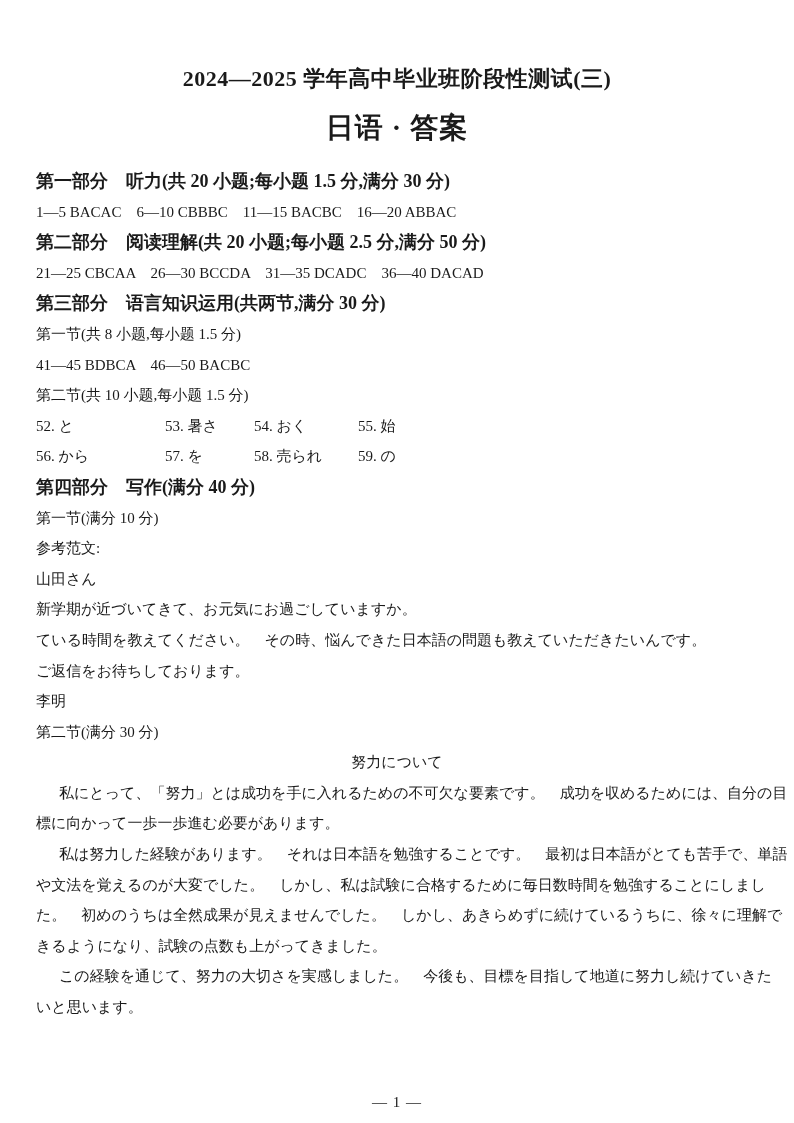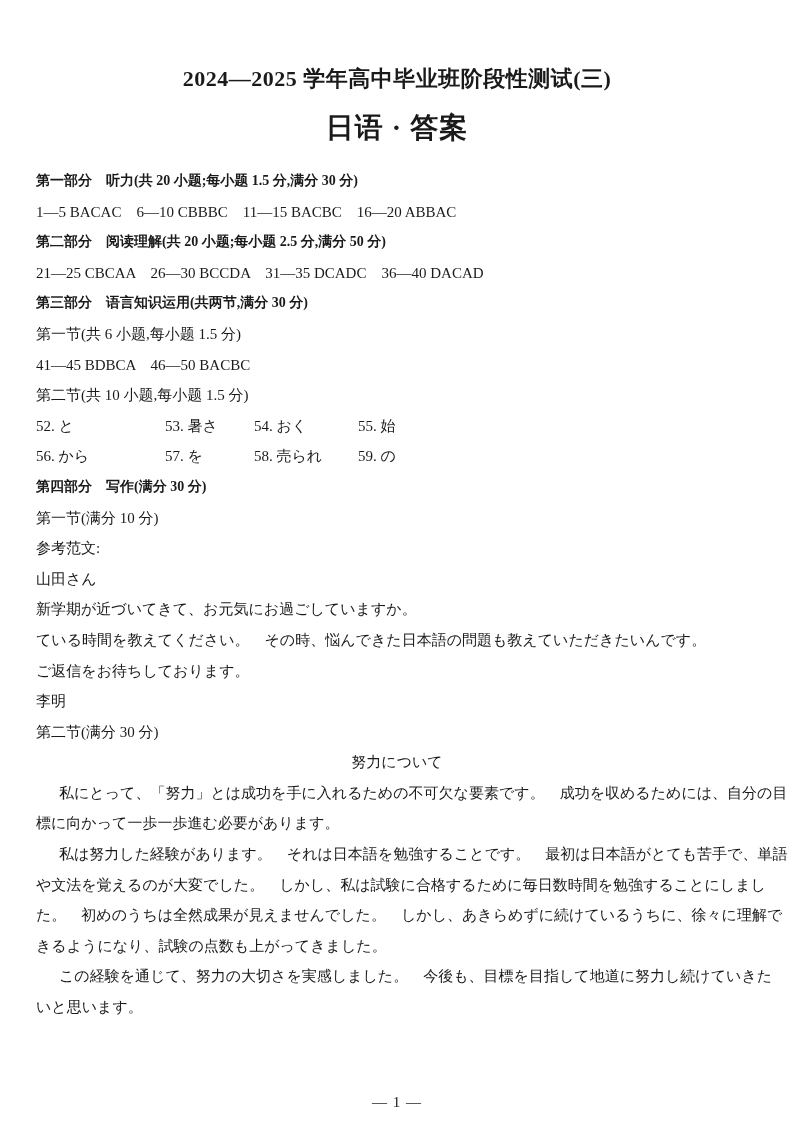--- a/index.html
+++ b/index.html
@@ -39,21 +39,21 @@
     top: 160px;
   }
   .line {
     height: 30.6px;
     line-height: 30.6px;
     font-size: 15px;
     white-space: pre;
   }
   .line.bold {
     font-weight: bold;
-    font-size: 14px;
+    font-size: 18px;
   }
   .line.center {
     text-align: center;
   }
   .line.indent {
     padding-left: 23px;
   }
   .answers-row {
     display: grid;
     grid-template-columns: 129px 89px 104px 105px auto;
@@ -83,38 +83,38 @@
 
   <div class="content">
 
     <div class="line bold">第一部分　听力(共 20 小题;每小题 1.5 分,满分 30 分)</div>
     <div class="line">1—5 BACAC    6—10 CBBBC    11—15 BACBC    16—20 ABBAC</div>
 
     <div class="line bold">第二部分　阅读理解(共 20 小题;每小题 2.5 分,满分 50 分)</div>
     <div class="line">21—25 CBCAA    26—30 BCCDA    31—35 DCADC    36—40 DACAD</div>
 
     <div class="line bold">第三部分　语言知识运用(共两节,满分 30 分)</div>
-    <div class="line">第一节(共 6 小题,每小题 1.5 分)</div>
+    <div class="line">第一节(共 8 小题,每小题 1.5 分)</div>
     <div class="line">41—45 BDBCA    46—50 BACBC</div>
     <div class="line">第二节(共 10 小题,每小题 1.5 分)</div>
 
     <div class="line answers-row">
       <span>52. と</span>
       <span>53. 暑さ</span>
       <span>54. おく</span>
       <span>55. 始</span>
     </div>
     <div class="line answers-row">
       <span>56. から</span>
       <span>57. を</span>
       <span>58. 売られ</span>
       <span>59. の</span>
     </div>
 
-    <div class="line bold">第四部分　写作(满分 30 分)</div>
+    <div class="line bold">第四部分　写作(满分 40 分)</div>
     <div class="line">第一节(满分 10 分)</div>
     <div class="line">参考范文:</div>
 
     <div class="line">山田さん</div>
     <div class="line">新学期が近づいてきて、お元気にお過ごしていますか。</div>
     <div class="line">ている時間を教えてください。　その時、悩んできた日本語の問題も教えていただきたいんです。</div>
     <div class="line">ご返信をお待ちしております。</div>
     <div class="line">李明</div>
 
     <div class="line">第二节(满分 30 分)</div>

